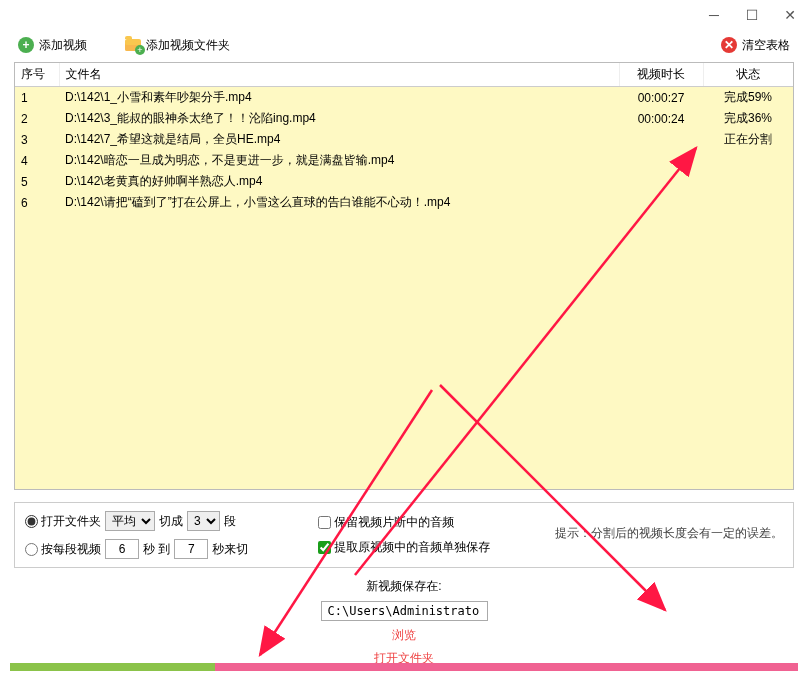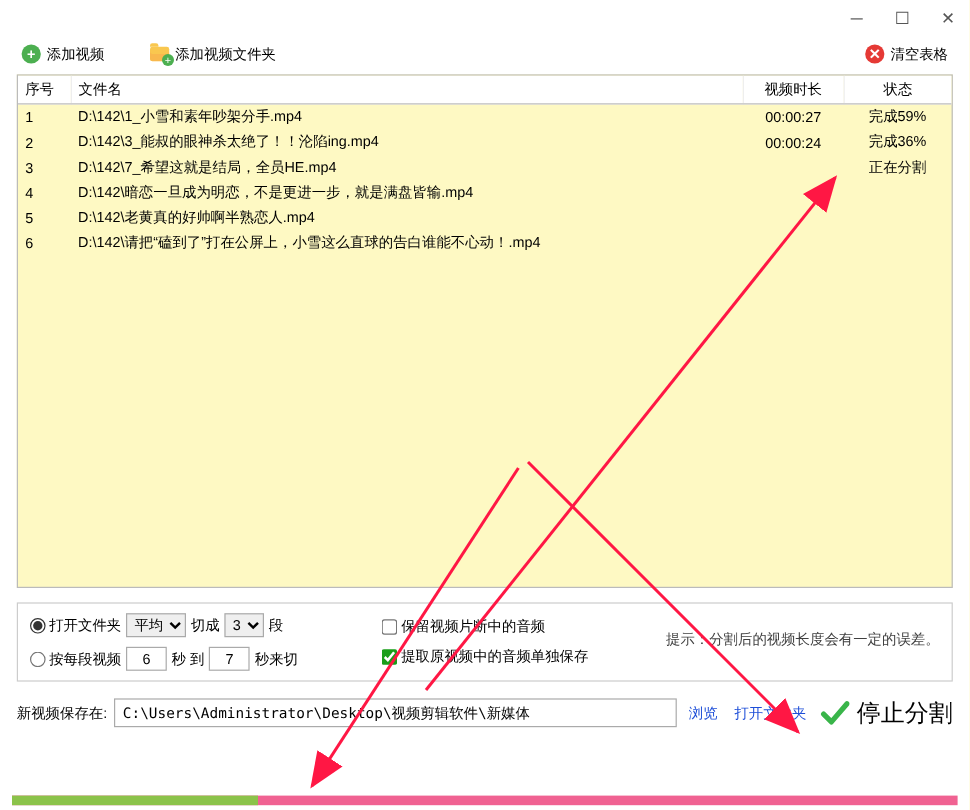--- a/index.html
+++ b/index.html
@@ -112,26 +112,27 @@
       font-family: inherit;
     }
     input.small { width:34px; text-align:center; }
 
     .save-row {
       margin: 10px 14px 0 14px;
       display:flex;
       align-items:center;
       gap:6px;
       height: 32px;
+      flex-direction: column;
     }
     .save-row .path-input {
       flex:1; border:1px solid #aaa; height:24px; padding:2px 6px;
       font-family: "SimSun", monospace; font-size:12px;
     }
-    .link-btn { color:#1d4ed8; cursor:pointer; padding:0 4px; }
+    .link-btn { color:#ef4444; cursor:pointer; padding:0 4px; }
     .check-icon {
       width:26px; height:24px; color:#39b54a;
       display:inline-flex;align-items:center;justify-content:center;
     }
     .stop-label { font-size:20px; font-weight:400; }
 
     .progress-bar {
       position:absolute; left:10px; right:10px; bottom:4px; height:8px;
       background:#f06292;
     }

